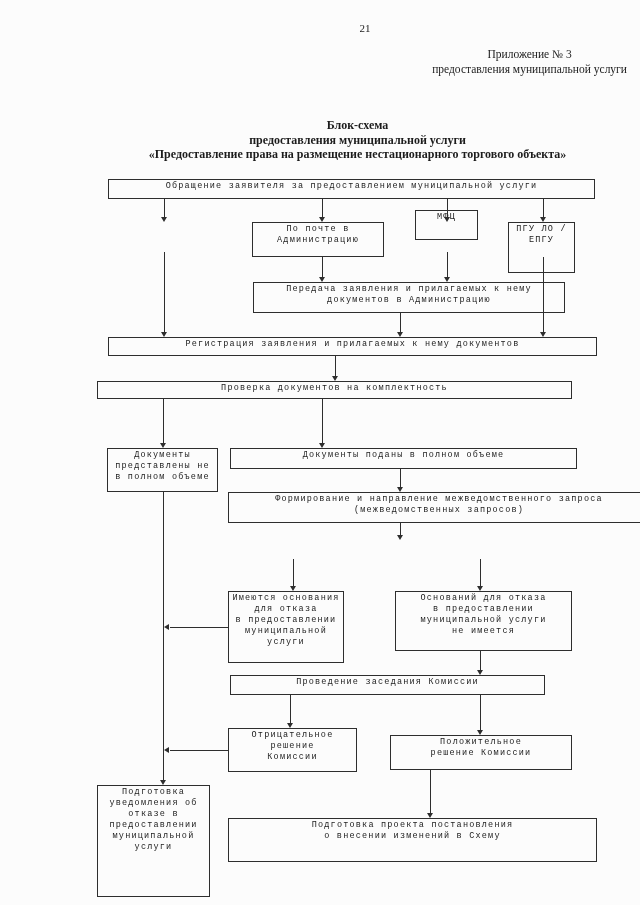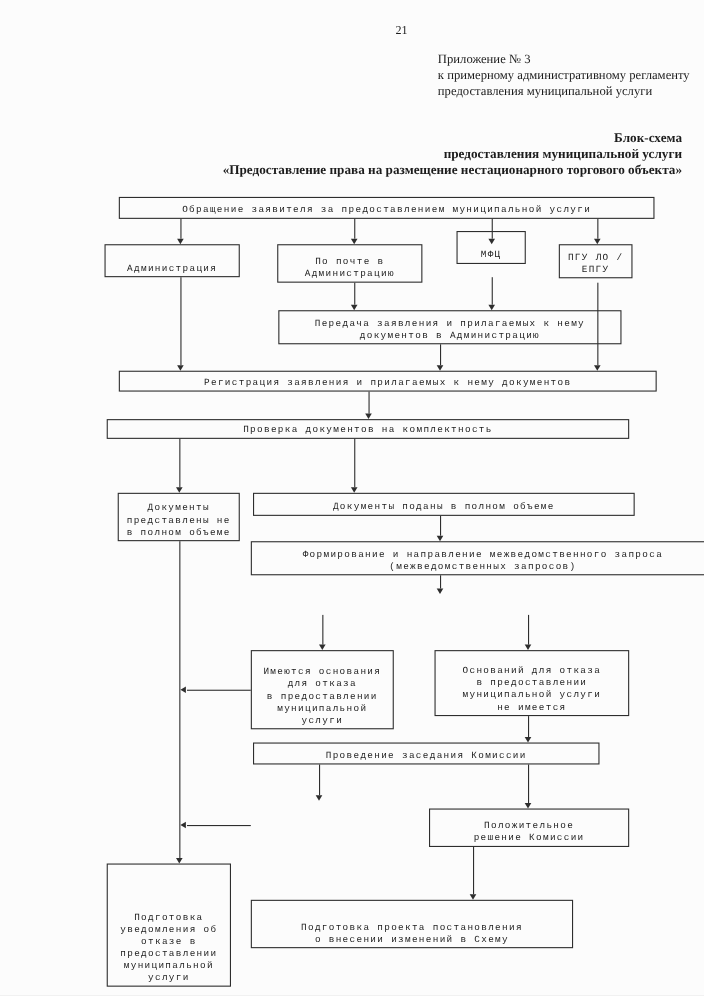--- a/index.html
+++ b/index.html
@@ -6,31 +6,31 @@
   .page{
     position:relative;width:640px;height:905px;margin:0 auto;
     background:#fcfcfc;color:#1c1c1c;overflow:hidden;
     font-family:"Liberation Serif","DejaVu Serif",serif;
   }
   .page-number{
     position:absolute;left:90px;right:0;top:22px;text-align:center;
     font-size:11px;
   }
   .header-block{
-    position:absolute;right:13px;top:47px;text-align:left;
+    position:absolute;right:13px;top:47px;text-align:center;
     font-size:11.5px;line-height:14.5px;
   }
   .title-block{
-    position:absolute;left:95px;right:20px;top:118px;text-align:right;
+    position:absolute;left:95px;right:20px;top:118px;text-align:center;
     font-weight:bold;font-size:12px;line-height:14.5px;
   }
   .flowchart{position:absolute;left:0;top:0;width:640px;height:905px;}
   .node{
     position:absolute;box-sizing:border-box;border:1px solid #2e2e2e;
-    display:flex;align-items:flex-end;justify-content:center;
+    display:flex;align-items:flex-start;justify-content:center;
     text-align:center;color:#1c1c1c;background:#fcfcfc;
     font-family:"Liberation Mono","DejaVu Sans Mono",monospace;
     font-size:8.5px;letter-spacing:1.2px;line-height:1.3;
   }
   .nl{white-space:pre-line;display:block;padding:1px 2px;}
   .vline{position:absolute;width:1px;background:#2e2e2e;}
   .hline{position:absolute;height:1px;background:#2e2e2e;}
   .arr-d{
     position:absolute;width:0;height:0;
     border-left:3.5px solid transparent;border-right:3.5px solid transparent;
@@ -44,46 +44,42 @@
 </style>
 </head>
 <body>
 
 <div class="page">
 
   <div class="page-number">21</div>
 
   <div class="header-block">
     <div>Приложение № 3</div>
-    <div>к примерному административному регламенту</div>
     <div>предоставления муниципальной услуги</div>
   </div>
 
   <div class="title-block">
     <div>Блок-схема</div>
     <div>предоставления муниципальной услуги</div>
     <div>«Предоставление права на размещение нестационарного торгового объекта»</div>
   </div>
 
   <div class="flowchart">
 
     <div class="node" style="left:108px;top:179px;width:487px;height:20px">
         <span class="nl">Обращение заявителя за предоставлением муниципальной услуги</span>
       </div>
-    <div class="node" style="left:95px;top:222px;width:123px;height:30px">
-        <span class="nl">Администрация</span>
-      </div>
     <div class="node" style="left:252px;top:222px;width:132px;height:35px">
         <span class="nl">По почте в
 Администрацию</span>
       </div>
     <div class="node" style="left:415px;top:210px;width:63px;height:30px">
         <span class="nl">МФЦ</span>
       </div>
-    <div class="node" style="left:508px;top:222px;width:67px;height:31px">
+    <div class="node" style="left:508px;top:222px;width:67px;height:51px">
         <span class="nl">ПГУ ЛО /
 ЕПГУ</span>
       </div>
     <div class="node" style="left:253px;top:282px;width:312px;height:31px">
         <span class="nl">Передача заявления и прилагаемых к нему
 документов в Администрацию</span>
       </div>
     <div class="node" style="left:97px;top:381px;width:475px;height:18px">
         <span class="nl">Проверка документов на комплектность</span>
       </div>
@@ -95,49 +91,54 @@
 представлены не
 в полном объеме</span>
       </div>
     <div class="node" style="left:230px;top:448px;width:347px;height:21px">
         <span class="nl">Документы поданы в полном объеме</span>
       </div>
     <div class="node" style="left:228px;top:492px;width:422px;height:31px">
         <span class="nl">Формирование и направление межведомственного запроса
 (межведомственных запросов)</span>
       </div>
-    <div class="node" style="left:228px;top:591px;width:130px;height:72px">
+    <div class="node" style="left:228px;top:591px;width:116px;height:72px">
         <span class="nl">Имеются основания
 для отказа
 в предоставлении
 муниципальной
 услуги</span>
       </div>
     <div class="node" style="left:395px;top:591px;width:177px;height:60px">
         <span class="nl">Оснований для отказа
 в предоставлении
 муниципальной услуги
 не имеется</span>
       </div>
     <div class="node" style="left:230px;top:675px;width:315px;height:20px">
         <span class="nl">Проведение заседания Комиссии</span>
+      </div>
+    <div class="node" style="left:228px;top:728px;width:129px;height:44px">
+        <span class="nl">Отрицательное
+решение
+Комиссии</span>
       </div>
     <div class="node" style="left:390px;top:735px;width:182px;height:35px">
         <span class="nl">Положительное
 решение Комиссии</span>
       </div>
     <div class="node" style="left:97px;top:785px;width:113px;height:112px">
         <span class="nl">Подготовка
 уведомления об
 отказе в
 предоставлении
 муниципальной
 услуги</span>
       </div>
-    <div class="node" style="left:228px;top:818px;width:293px;height:44px">
+    <div class="node" style="left:228px;top:818px;width:369px;height:44px">
         <span class="nl">Подготовка проекта постановления
 о внесении изменений в Схему</span>
       </div>
 
     <div class="vline" style="left:164px;top:199px;height:18px"></div>
     <div class="arr-d" style="left:161px;top:217px"></div>
     <div class="vline" style="left:322px;top:199px;height:18px"></div>
     <div class="arr-d" style="left:319px;top:217px"></div>
     <div class="vline" style="left:447px;top:199px;height:18px"></div>
     <div class="arr-d" style="left:444px;top:217px"></div>

